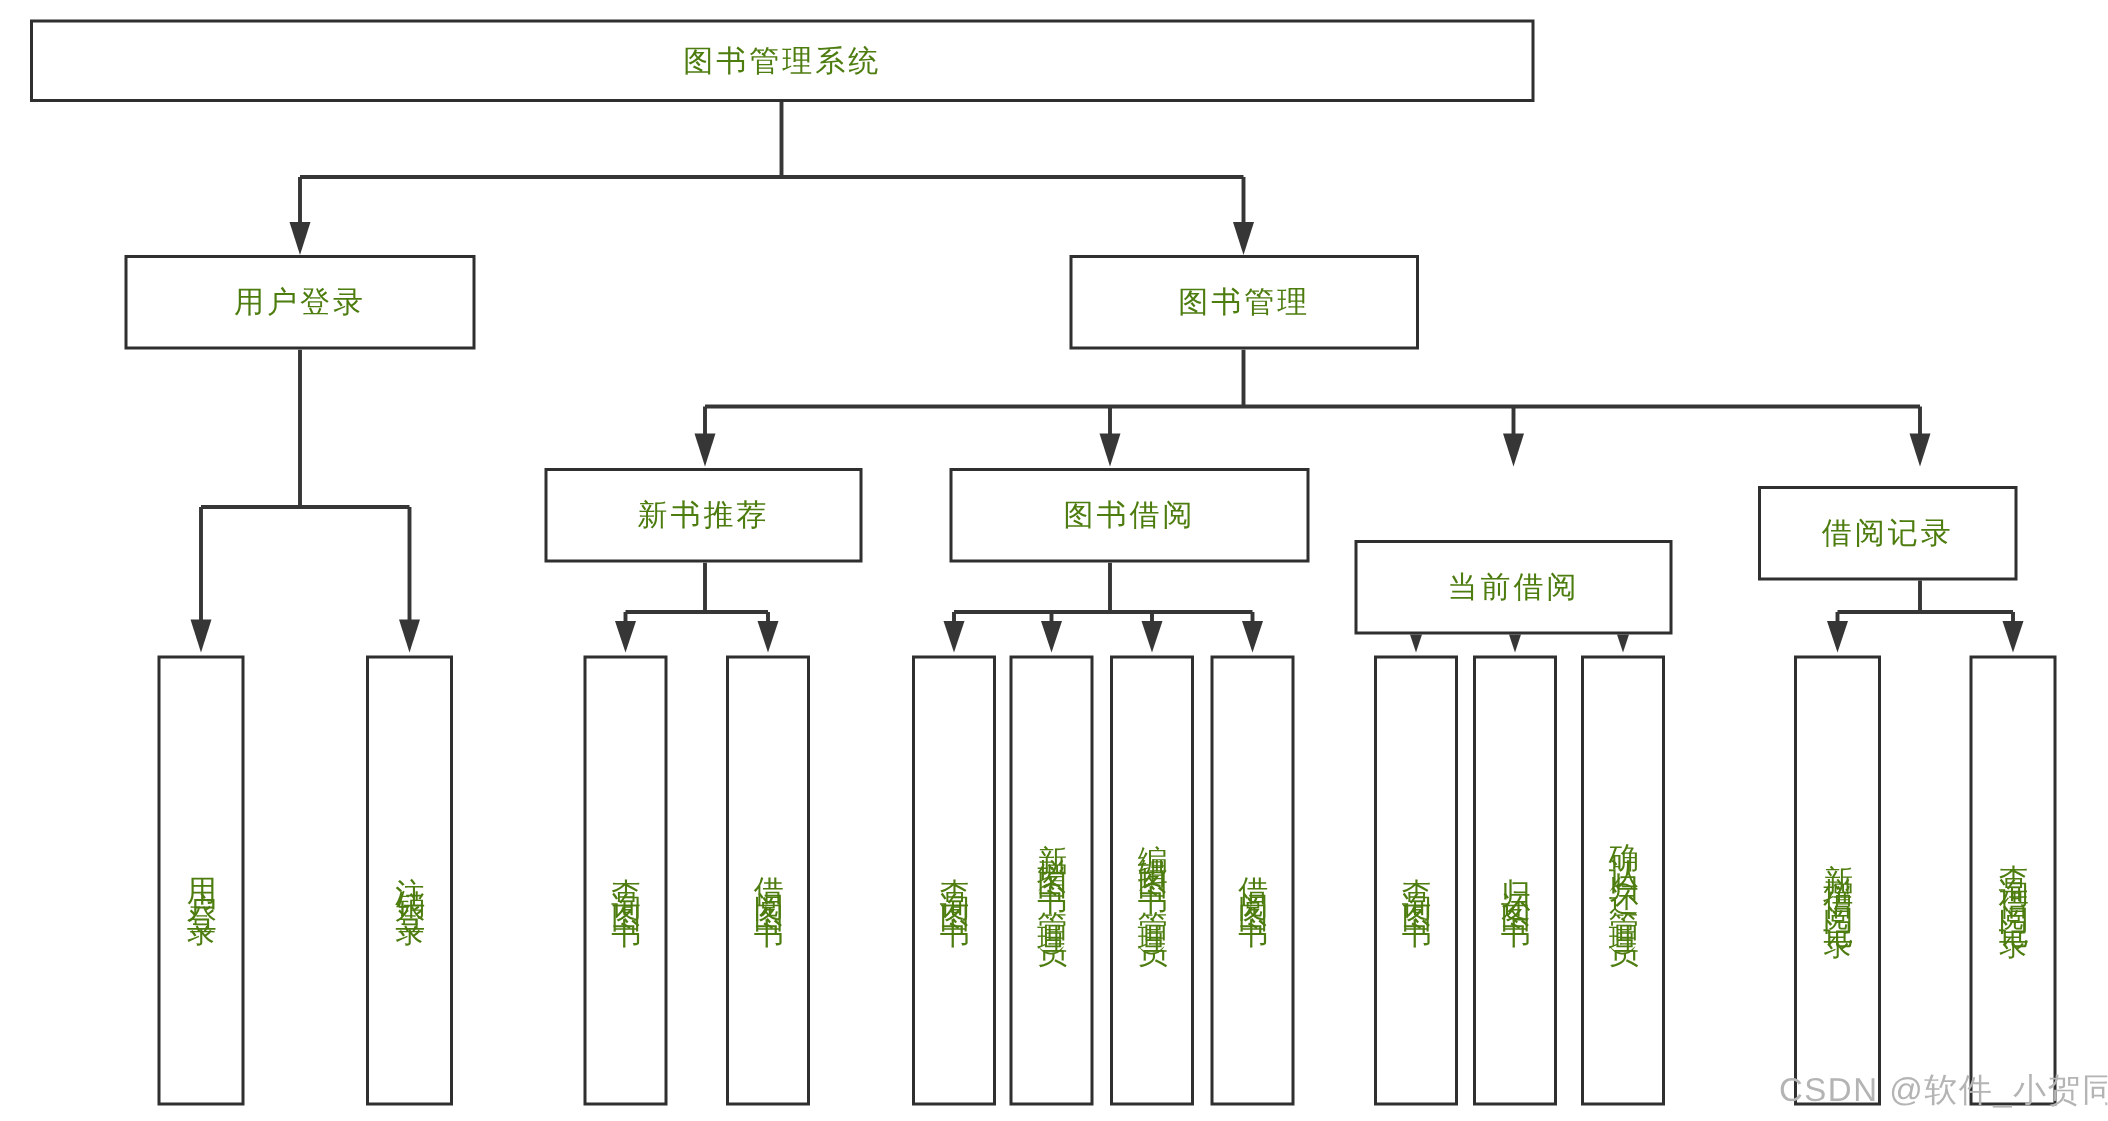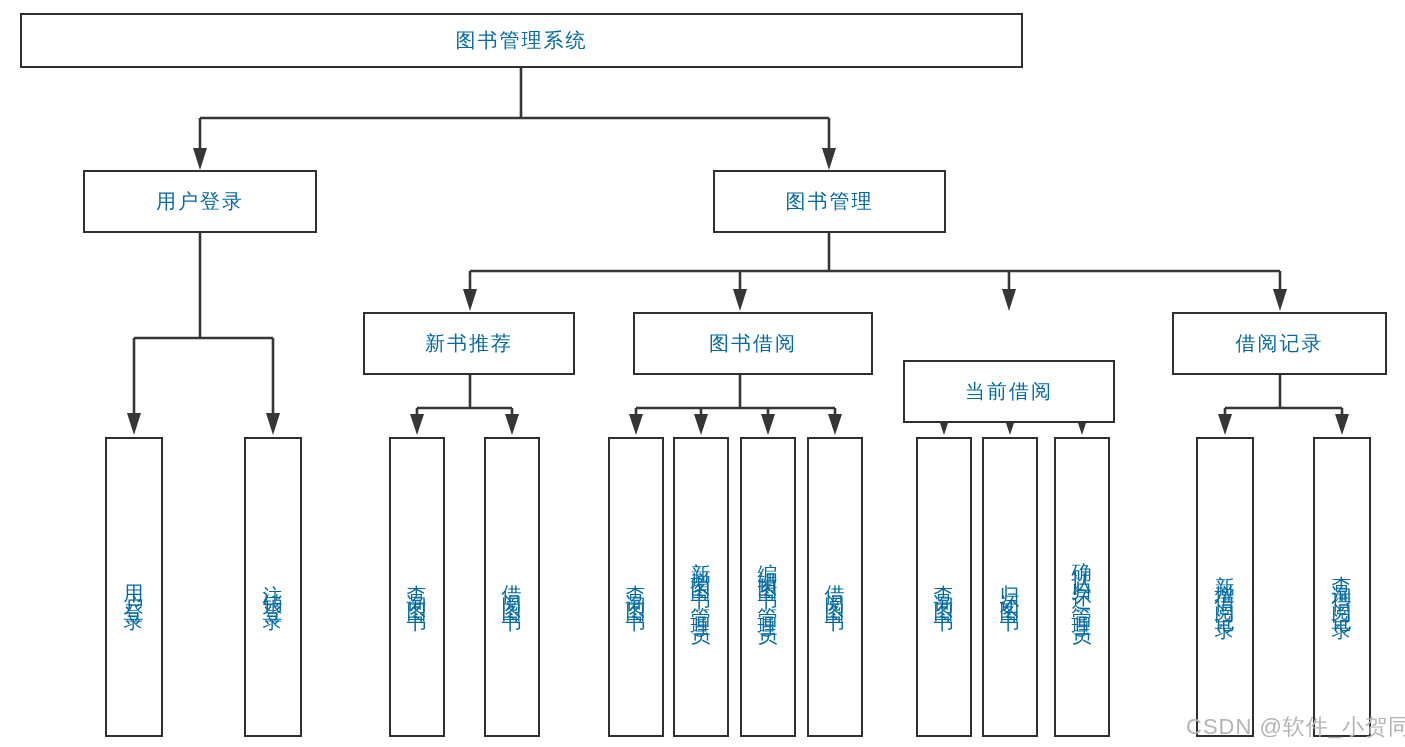--- a/index.html
+++ b/index.html
@@ -9,21 +9,21 @@
     background:#ffffff;
     font-family:"Liberation Sans", sans-serif;
     overflow:hidden;
   }
   .connectors { position:absolute; left:0; top:0; }
   .node {
     position:absolute;
     box-sizing:border-box;
     background:#ffffff;
     border:2px solid #2f2f2f;
-    color:#0369a1;
+    color:#4d7c0f;
     display:flex;
     align-items:center;
     justify-content:center;
     z-index:2;
   }
   .h-label {
     font-size:20px;
     letter-spacing:2px;
     white-space:nowrap;
   }
@@ -103,21 +103,21 @@
 
   <div class="node" style="left:713px; top:170px; width:233px; height:63px;">
     <span class="h-label">图书管理</span>
   </div>
   <div class="node" style="left:633px; top:312px; width:240px; height:63px;align-items:center;">
     <span class="h-label">图书借阅</span>
   </div>
   <div class="node" style="left:903px; top:312px; width:212px; height:63px;margin-top:48px;">
     <span class="h-label">当前借阅</span>
   </div>
-  <div class="node" style="left:1172px; top:312px; width:215px; height:63px;">
+  <div class="node" style="left:1172px; top:324px; width:173px; height:63px;">
     <span class="h-label">借阅记录</span>
   </div>
 
   <div class="node" style="left:105px; top:437px; width:58px; height:300px;">
     <span class="v-label">用户登录</span>
   </div>
   <div class="node" style="left:244px; top:437px; width:58px; height:300px;">
     <span class="v-label">注销登录</span>
   </div>
 

